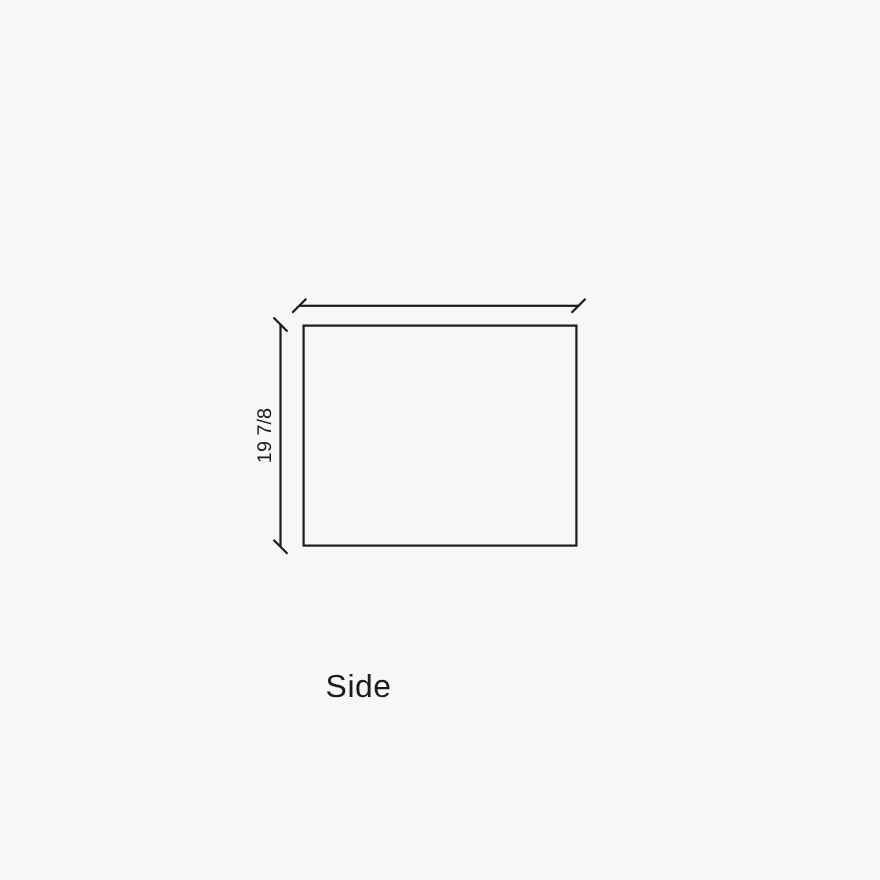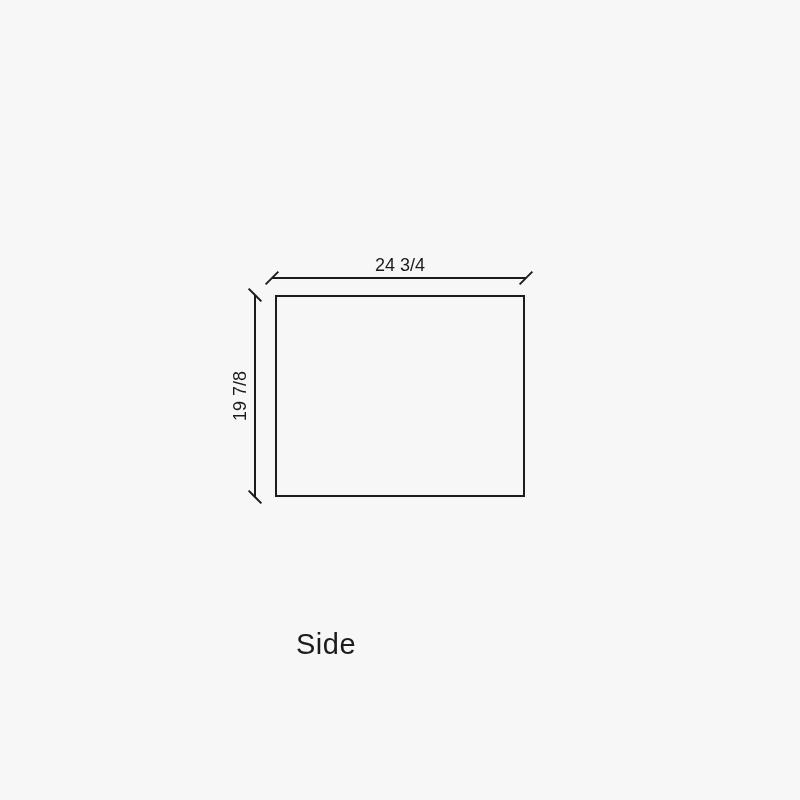--- a/index.html
+++ b/index.html
@@ -62,35 +62,34 @@
     width: 250px;
   }
   .height-label {
     left: 190px; top: 385px;
     width: 100px; height: 22px;
     transform: rotate(-90deg);
     transform-origin: center center;
   }
   .view-title {
     position: absolute;
-    left: 0; top: 627px;
+    left: 0; top: 608px;
     width: 652px;
     text-align: center;
     color: var(--text);
     font-size: 29px;
     line-height: 34px;
     letter-spacing: 0.5px;
   }
 </style>
 </head>
 <body>
 
 <div class="canvas">
 
-  <div class="dim-label width-label">24 3/4</div>
   <div class="dim-line-h"></div>
   <div class="tick slash tick-h-left"></div>
   <div class="tick slash tick-h-right"></div>
 
   <div class="dim-label height-label">19 7/8</div>
   <div class="dim-line-v"></div>
   <div class="tick backslash tick-v-top"></div>
   <div class="tick backslash tick-v-bottom"></div>
 
   <div class="panel-outline"></div>

